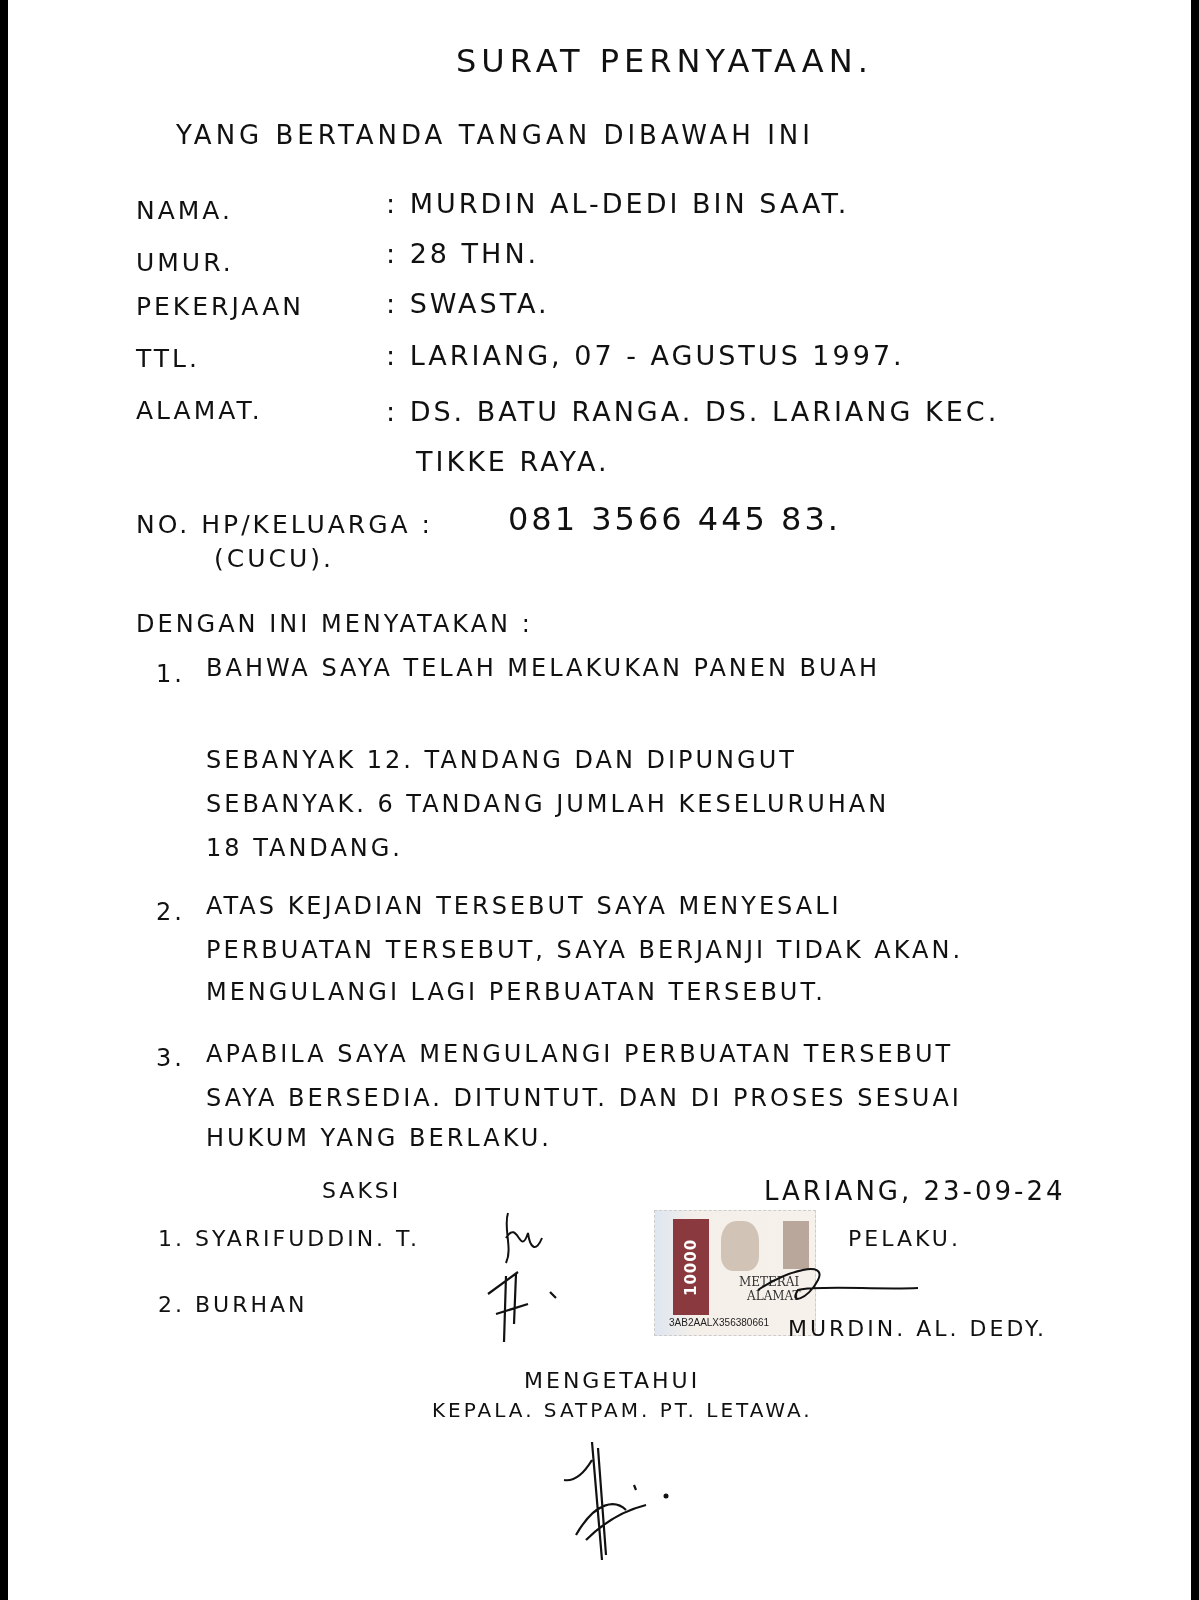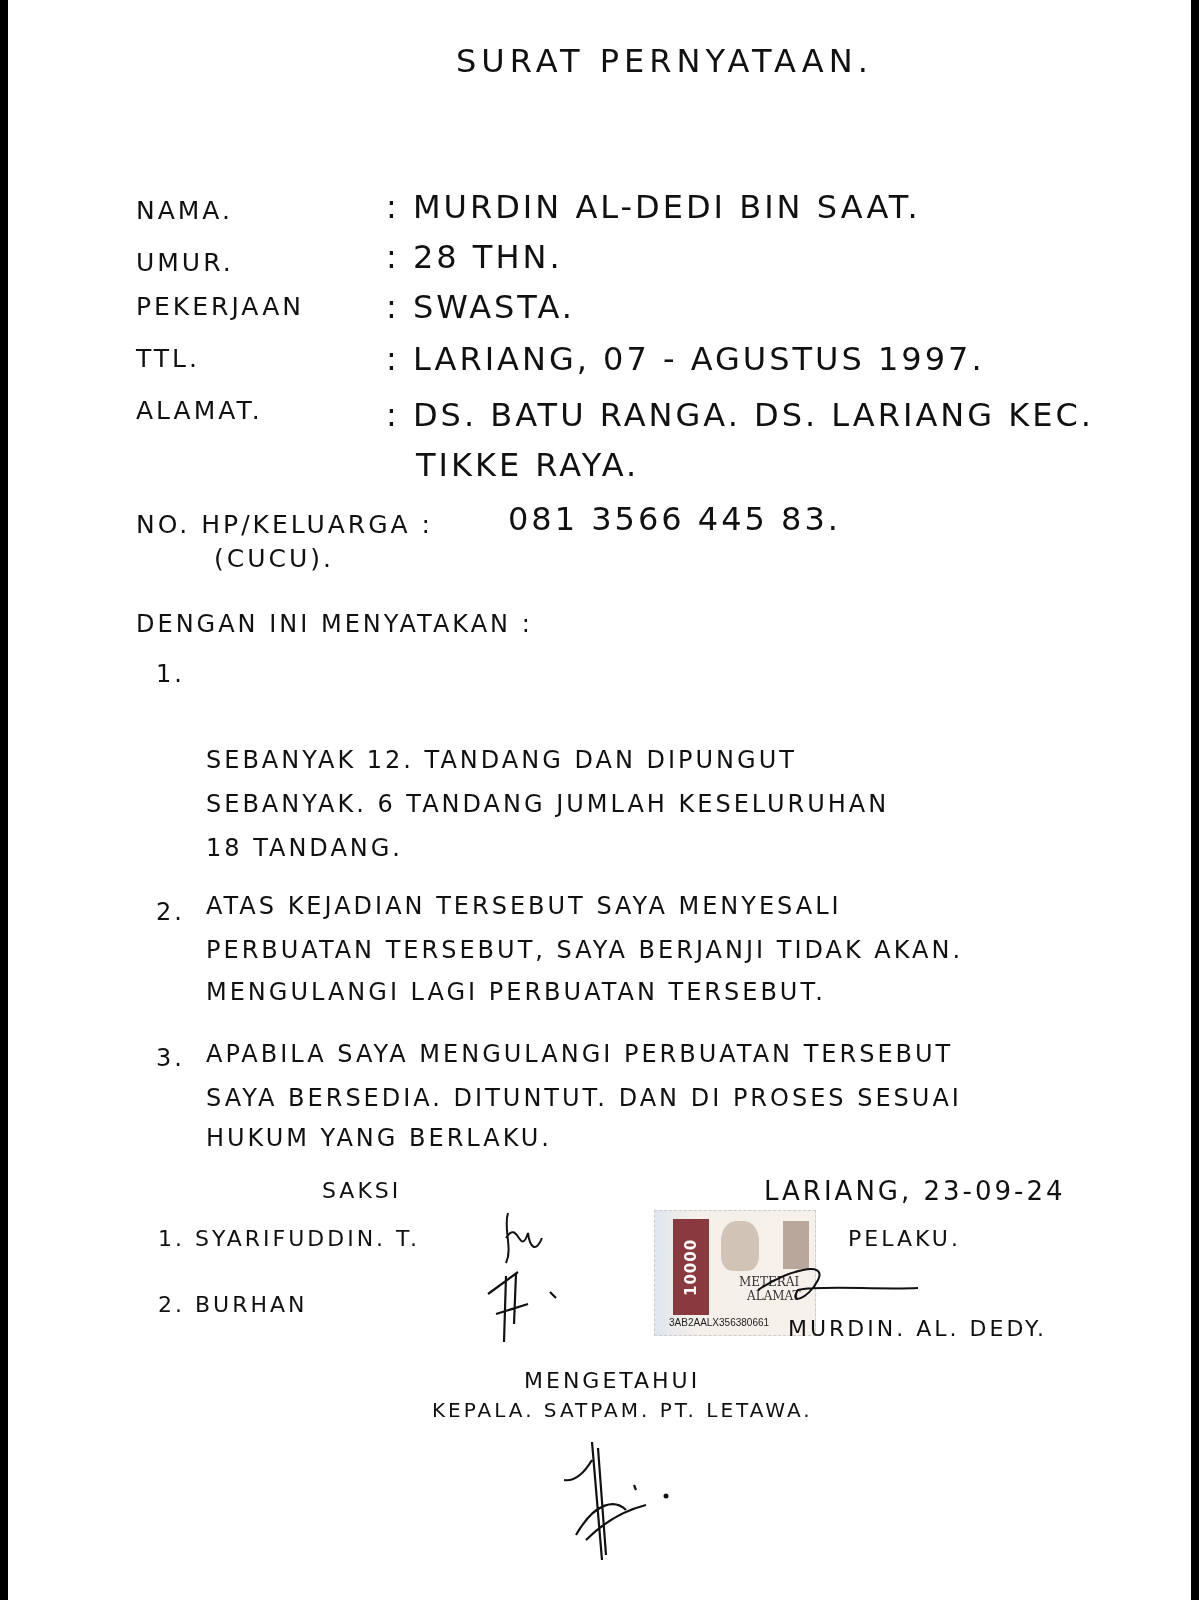--- a/index.html
+++ b/index.html
@@ -13,21 +13,21 @@
     background: #fff;
   }
   .hw {
     position: absolute; white-space: nowrap; color: #111;
     font-family: "DejaVu Sans", sans-serif; font-weight: normal;
     letter-spacing: 3px; text-transform: uppercase;
   }
   .title { top: 18px; left: 448px; font-size: 32px; letter-spacing: 5px; margin-top: 24px; }
   .intro { top: 120px; left: 168px; font-size: 26px; letter-spacing: 4px; }
   .label { left: 128px; font-size: 25px; }
-  .value { left: 378px; font-size: 32px; }
+  .value { left: 378px; font-size: 27px; }
   .big { font-size: 32px; }
   .p { left: 148px; font-size: 24px; }
   .pl { left: 198px; font-size: 24px; }
   .stamp {
     position: absolute; left: 646px; top: 1210px; width: 162px; height: 126px;
     background: linear-gradient(90deg,#dfe6f0 0%,#f4efe9 25%,#f7f1ec 100%);
     border: 1px dashed #ccc; box-sizing: border-box; overflow: hidden;
   }
   .stamp .val {
     position: absolute; left: 18px; top: 8px; width: 36px; height: 96px;
@@ -46,20 +46,21 @@
   .stamp .m2 { position: absolute; left: 92px; top: 78px; font-family: "DejaVu Serif", serif; font-size: 12px; color: #333; }
   .stamp .serial { position: absolute; left: 14px; top: 106px; font-family: "Liberation Sans", sans-serif; font-size: 10px; color: #222; }
   .sig { position: absolute; }
 </style>
 </head>
 <body>
 
 <div class="page">
 
   <div class="hw title">SURAT PERNYATAAN.</div>
+  <div class="hw intro">YANG BERTANDA TANGAN DIBAWAH INI</div>
 
   <div class="hw label" style="top:196px">NAMA.</div>
   <div class="hw value" style="top:188px">: MURDIN AL-DEDI BIN SAAT.</div>
 
   <div class="hw label" style="top:248px">UMUR.</div>
   <div class="hw value" style="top:238px">: 28 THN.</div>
 
   <div class="hw label" style="top:292px">PEKERJAAN</div>
   <div class="hw value" style="top:288px">: SWASTA.</div>
 
@@ -70,20 +71,21 @@
   <div class="hw value" style="top:396px">: DS. BATU RANGA. DS. LARIANG KEC.</div>
   <div class="hw value" style="top:446px; left:408px">TIKKE RAYA.</div>
 
   <div class="hw label" style="top:510px">NO. HP/KELUARGA :</div>
   <div class="hw big" style="top:500px; left:500px">081 3566 445 83.</div>
   <div class="hw" style="top:544px; left:206px; font-size:25px">(CUCU).</div>
 
   <div class="hw label" style="top:610px; font-size:24px">DENGAN INI MENYATAKAN :</div>
 
   <div class="hw p" style="top:660px">1.</div>
+  <div class="hw pl" style="top:654px">BAHWA SAYA TELAH MELAKUKAN PANEN BUAH</div>
   <div class="hw pl" style="top:746px">SEBANYAK 12. TANDANG DAN DIPUNGUT</div>
   <div class="hw pl" style="top:790px">SEBANYAK. 6 TANDANG JUMLAH KESELURUHAN</div>
   <div class="hw pl" style="top:834px">18 TANDANG.</div>
 
   <div class="hw p" style="top:898px">2.</div>
   <div class="hw pl" style="top:892px">ATAS KEJADIAN TERSEBUT SAYA MENYESALI</div>
   <div class="hw pl" style="top:936px">PERBUATAN TERSEBUT, SAYA BERJANJI TIDAK AKAN.</div>
   <div class="hw pl" style="top:978px">MENGULANGI LAGI PERBUATAN TERSEBUT.</div>
 
   <div class="hw p" style="top:1044px">3.</div>

